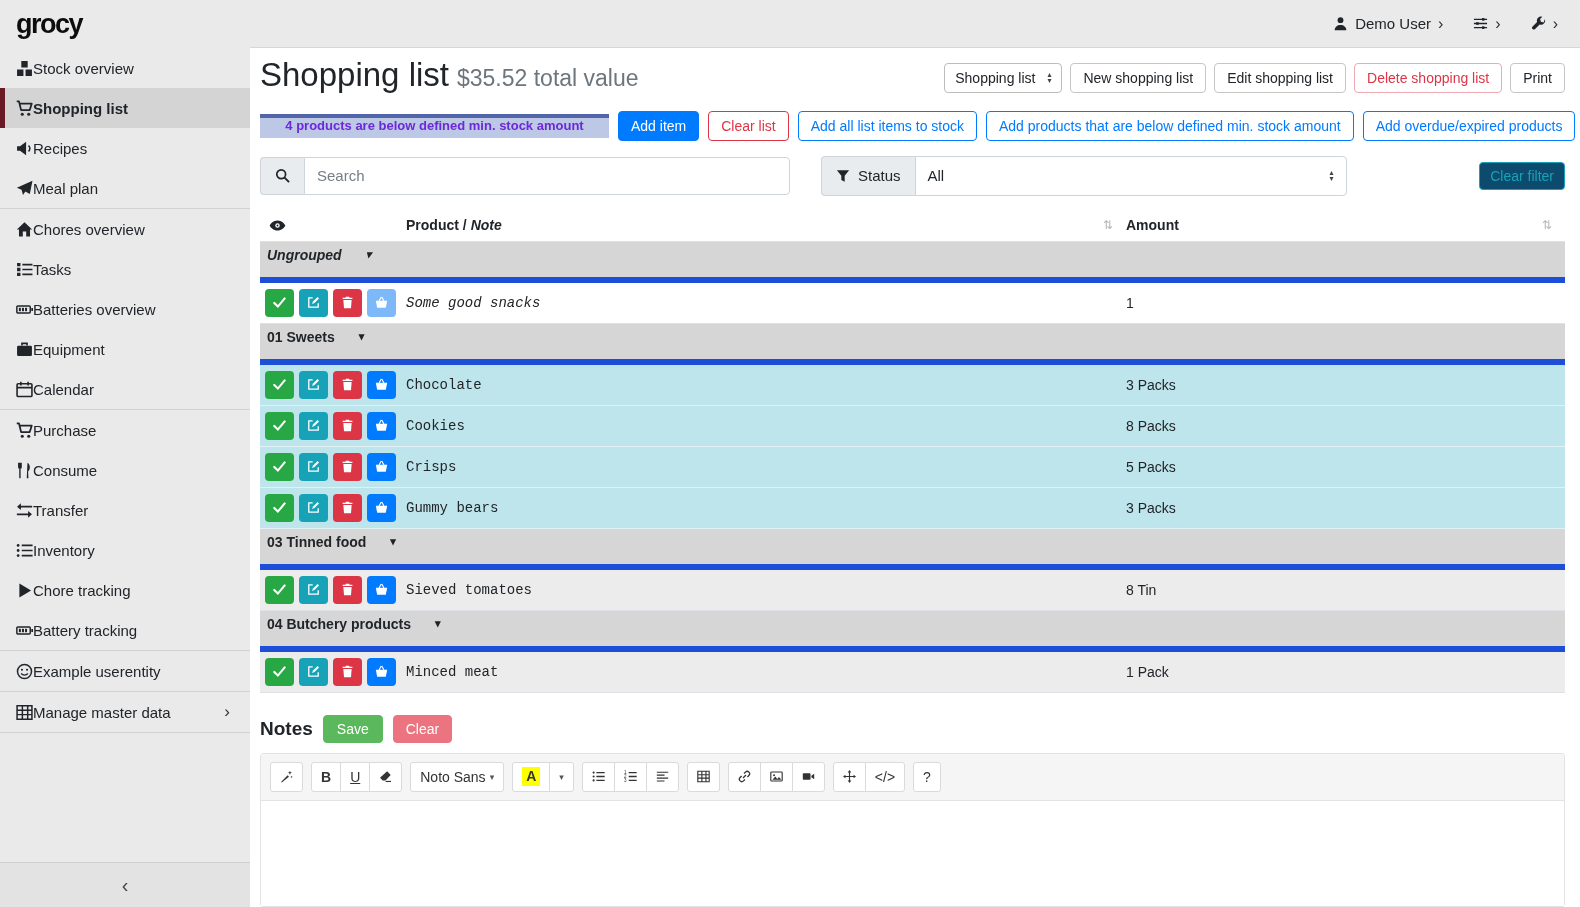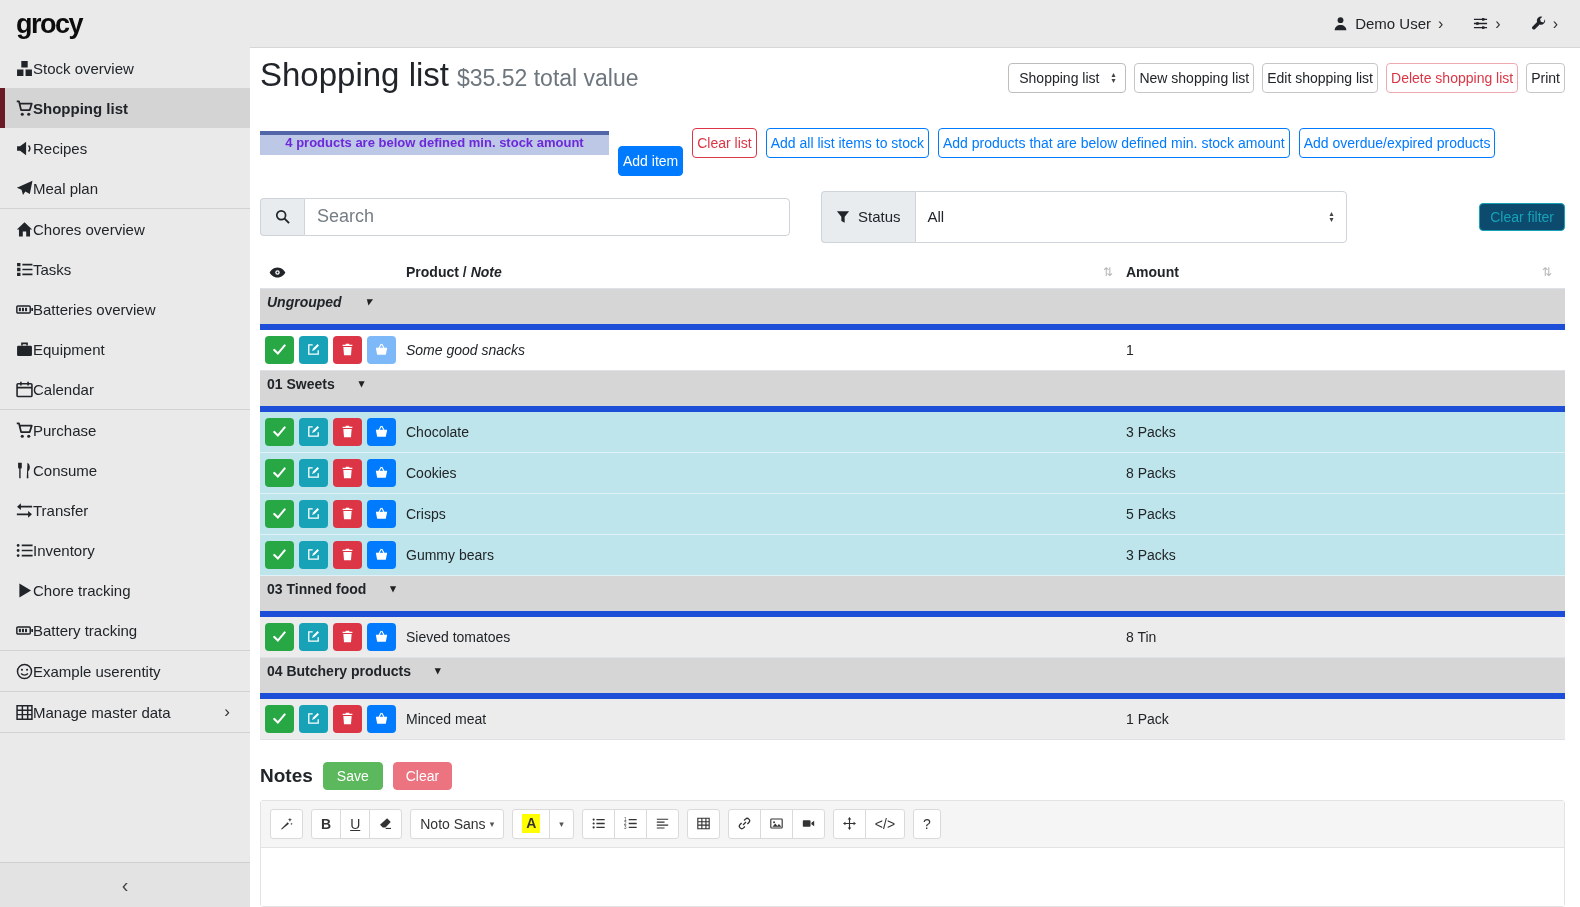--- a/index.html
+++ b/index.html
@@ -27,36 +27,36 @@
   .side-footer{margin-top:auto;flex:0 0 45px;border-top:1px solid #cfcfcf;background:#e3e3e3;display:flex;align-items:center;justify-content:center;font-size:20px;color:#444;cursor:pointer;}
 
   
   .main{background:#fff;padding:8px 15px 0 10px;overflow:hidden;display:flex;flex-direction:column;}
   .title-row{display:flex;justify-content:space-between;align-items:flex-start;}
   .page-title{font-size:33px;font-weight:500;line-height:1.15;display:inline;}
   .page-sub{font-size:23px;color:#6d757d;margin-left:8px;font-weight:400;}
   .top-controls{display:flex;gap:8px;margin-top:7px;flex:0 0 auto;}
   .sel{display:flex;align-items:center;gap:12px;background:#fff;border:1px solid #bdbdbd;border-radius:4px;padding:5px 10px;font-size:14px;cursor:pointer;white-space:nowrap;}
   .updown{display:flex;flex-direction:column;line-height:6px;font-size:8px;color:#444;}
-  .btn{border-radius:4px;padding:6px 4px;font-size:14px;background:#fff;border:1px solid #c6c6c6;color:#212529;cursor:pointer;white-space:nowrap;}
+  .btn{border-radius:4px;padding:6px 12px;font-size:14px;background:#fff;border:1px solid #c6c6c6;color:#212529;cursor:pointer;white-space:nowrap;}
   .btn.danger-text{color:#dc3545;border-color:#efaab1;}
-  .btn-solid-primary{background:#007bff;border:1px solid #007bff;color:#fff;margin-top:35px;}
+  .btn-solid-primary{background:#007bff;border:1px solid #007bff;color:#fff;}
   .btn-outline-primary{background:#fff;border:1px solid #007bff;color:#007bff;text-align:right;}
   .btn-outline-danger{background:#fff;border:1px solid #dc3545;color:#dc3545;}
   .btn-outline-info{background:#0c4a6e;border:1px solid #17a2b8;color:#17a2b8;}
 
   .alert-row{display:flex;align-items:center;gap:9px;margin:17px 0 13px;}
   .minstock-alert{width:349px;flex:0 0 349px;background:#bcc8e6;border-top:4px solid #5265a9;color:#6d28d9;font-weight:700;font-size:13px;text-align:center;padding:0 4px 5px;}
 
   .filter-row{display:flex;align-items:center;margin:2px 0 14px;}
   .search-group{display:flex;width:530px;height:38px;}
   .prepend{display:flex;align-items:center;gap:8px;background:#e9ecef;border:1px solid #ced4da;border-right:0;border-radius:4px 0 0 4px;padding:0 14px;color:#212529;font-size:15px;}
-  .search-input{flex:1;border:1px solid #ced4da;border-radius:0 4px 4px 0;padding:4px 12px;font-size:18px;font-family:inherit;color:#212529;outline:none;background:#fff;}
+  .search-input{flex:1;border:1px solid #ced4da;border-radius:0 4px 4px 0;padding:4px 12px;font-size:15px;font-family:inherit;color:#212529;outline:none;background:#fff;}
   .search-input::placeholder{color:#757d85;}
-  .status-group{display:flex;margin-left:31px;height:52px;}
+  .status-group{display:flex;margin-left:31px;height:40px;}
   .status-select{width:432px;display:flex;align-items:center;justify-content:space-between;background:#fff;border:1px solid #ced4da;border-radius:0 4px 4px 0;padding:0 12px;font-size:15px;cursor:pointer;}
   .clear-filter{margin-left:auto;padding:5px 10px;font-size:14px;}
 
   
   .t-header{display:grid;grid-template-columns:146px 720px 1fr;align-items:center;padding:7px 0;border-bottom:1px solid #dee2e6;font-weight:700;font-size:14px;}
   .th-icon{padding-left:9px;cursor:pointer;}
   .th-flex{display:flex;align-items:center;gap:4px;}
   .hdr-sort{margin-left:auto;margin-right:13px;color:#b5b5b5;font-size:12px;font-weight:400;cursor:pointer;}
   .italic{font-style:italic;}
   .t-group{background:#d6d6d6;padding:5px 7px 14px;font-weight:700;font-size:14px;display:flex;align-items:center;gap:24px;border-bottom:6px solid #1d4ed8;cursor:pointer;}
@@ -65,21 +65,21 @@
   .t-row.hl{background:#bee5eb;border-bottom-color:#e0f2f5;}
   .t-row.shade{background:#ececec;}
   .row-actions{display:flex;gap:5px;padding-left:5px;}
   .abtn{width:29px;height:28px;border:none;border-radius:4px;display:flex;align-items:center;justify-content:center;color:#fff;cursor:pointer;}
   .abtn .ic{width:13px;height:13px;}
   .abtn.success{background:#28a745;}
   .abtn.info{background:#17a2b8;}
   .abtn.danger{background:#dc3545;}
   .abtn.primary{background:#007bff;}
   .abtn.primary.disabled{background:#7db9f8;}
-  .cell-product{font-size:14px;padding-right:10px;}
+  .cell-product{font-size:14px;padding-right:10px;font-family:Liberation Mono, monospace;}
   .cell-amount{font-size:14px;}
 
   
   .notes-row{display:flex;align-items:center;gap:10px;margin:22px 0 10px;}
   .notes-title{font-size:19px;font-weight:700;}
   .btn-save{background:#5cb85c;border:1px solid #5cb85c;color:#fff;padding:5px 13px;border-radius:4px;font-size:14px;cursor:pointer;}
   .btn-clear{background:#ec7480;border:1px solid #ec7480;color:#fff;padding:5px 12px;border-radius:4px;font-size:14px;cursor:pointer;}
   .editor{border:1px solid #e3e3e3;border-radius:3px;flex:1;display:flex;flex-direction:column;min-height:0;}
   .editor-toolbar{background:#f5f5f5;border-bottom:1px solid #e3e3e3;padding:8px 9px;display:flex;gap:8px;align-items:center;flex-wrap:wrap;}
   .tgroup{display:flex;}

